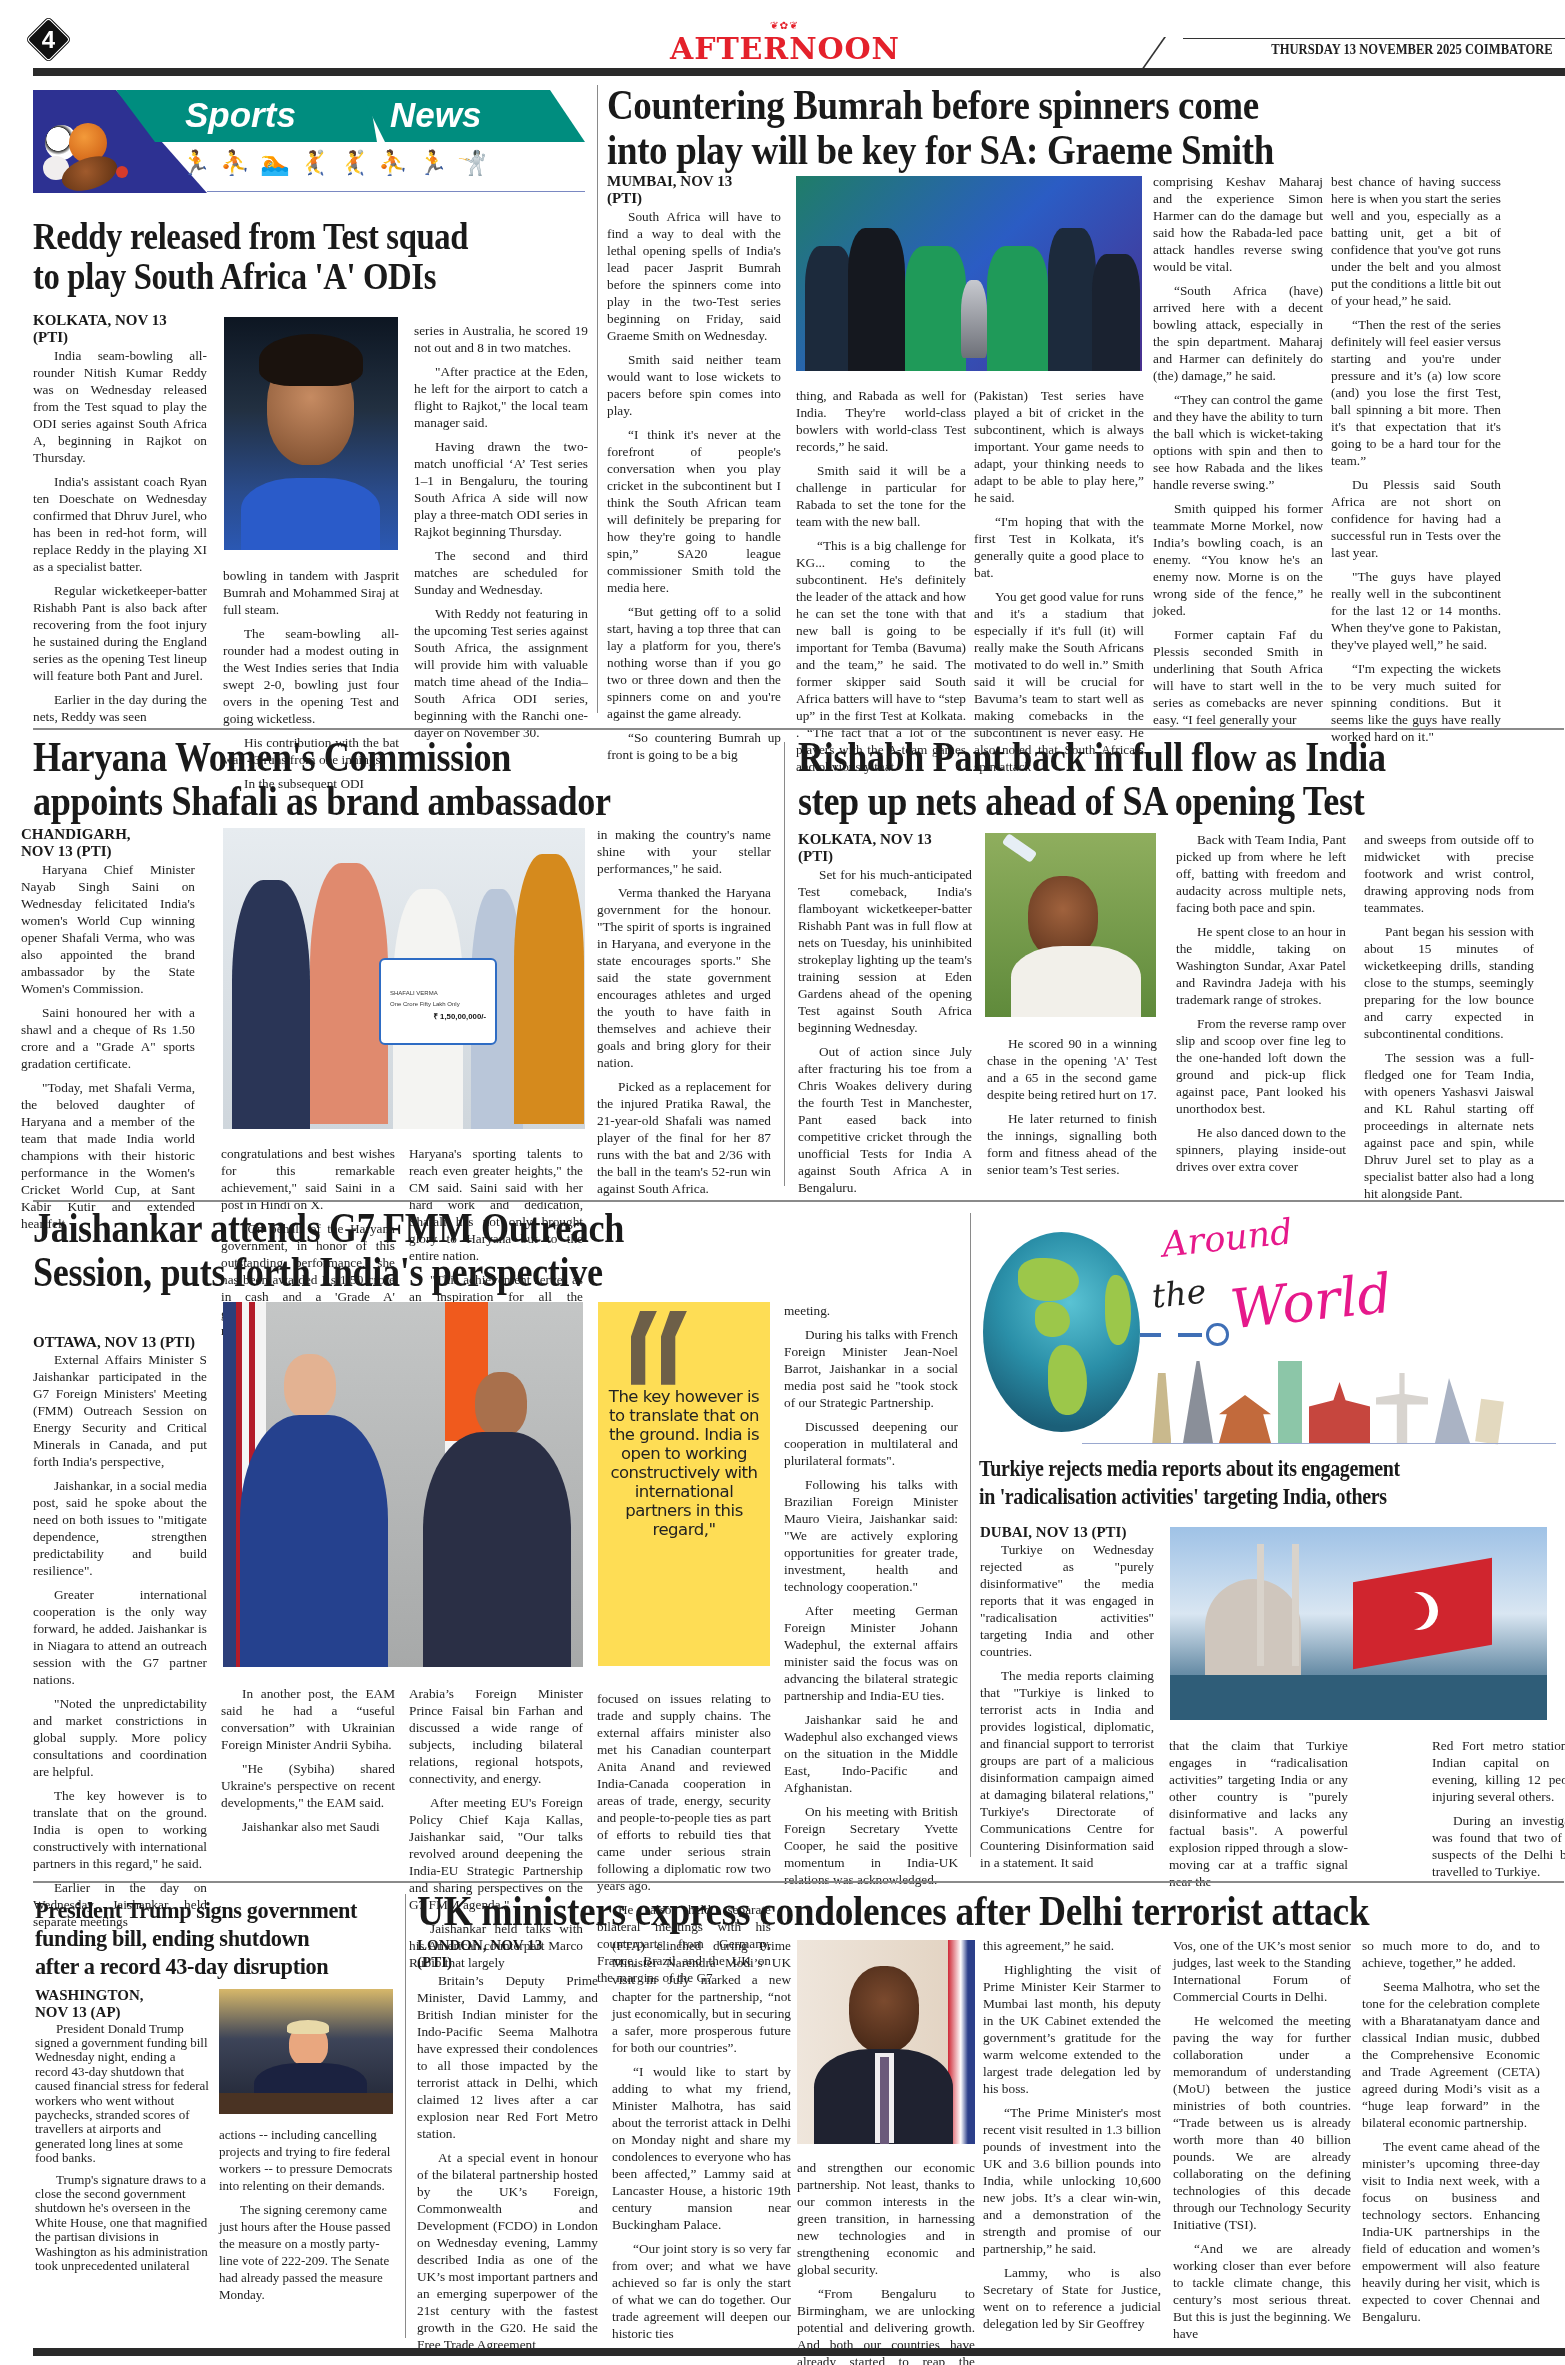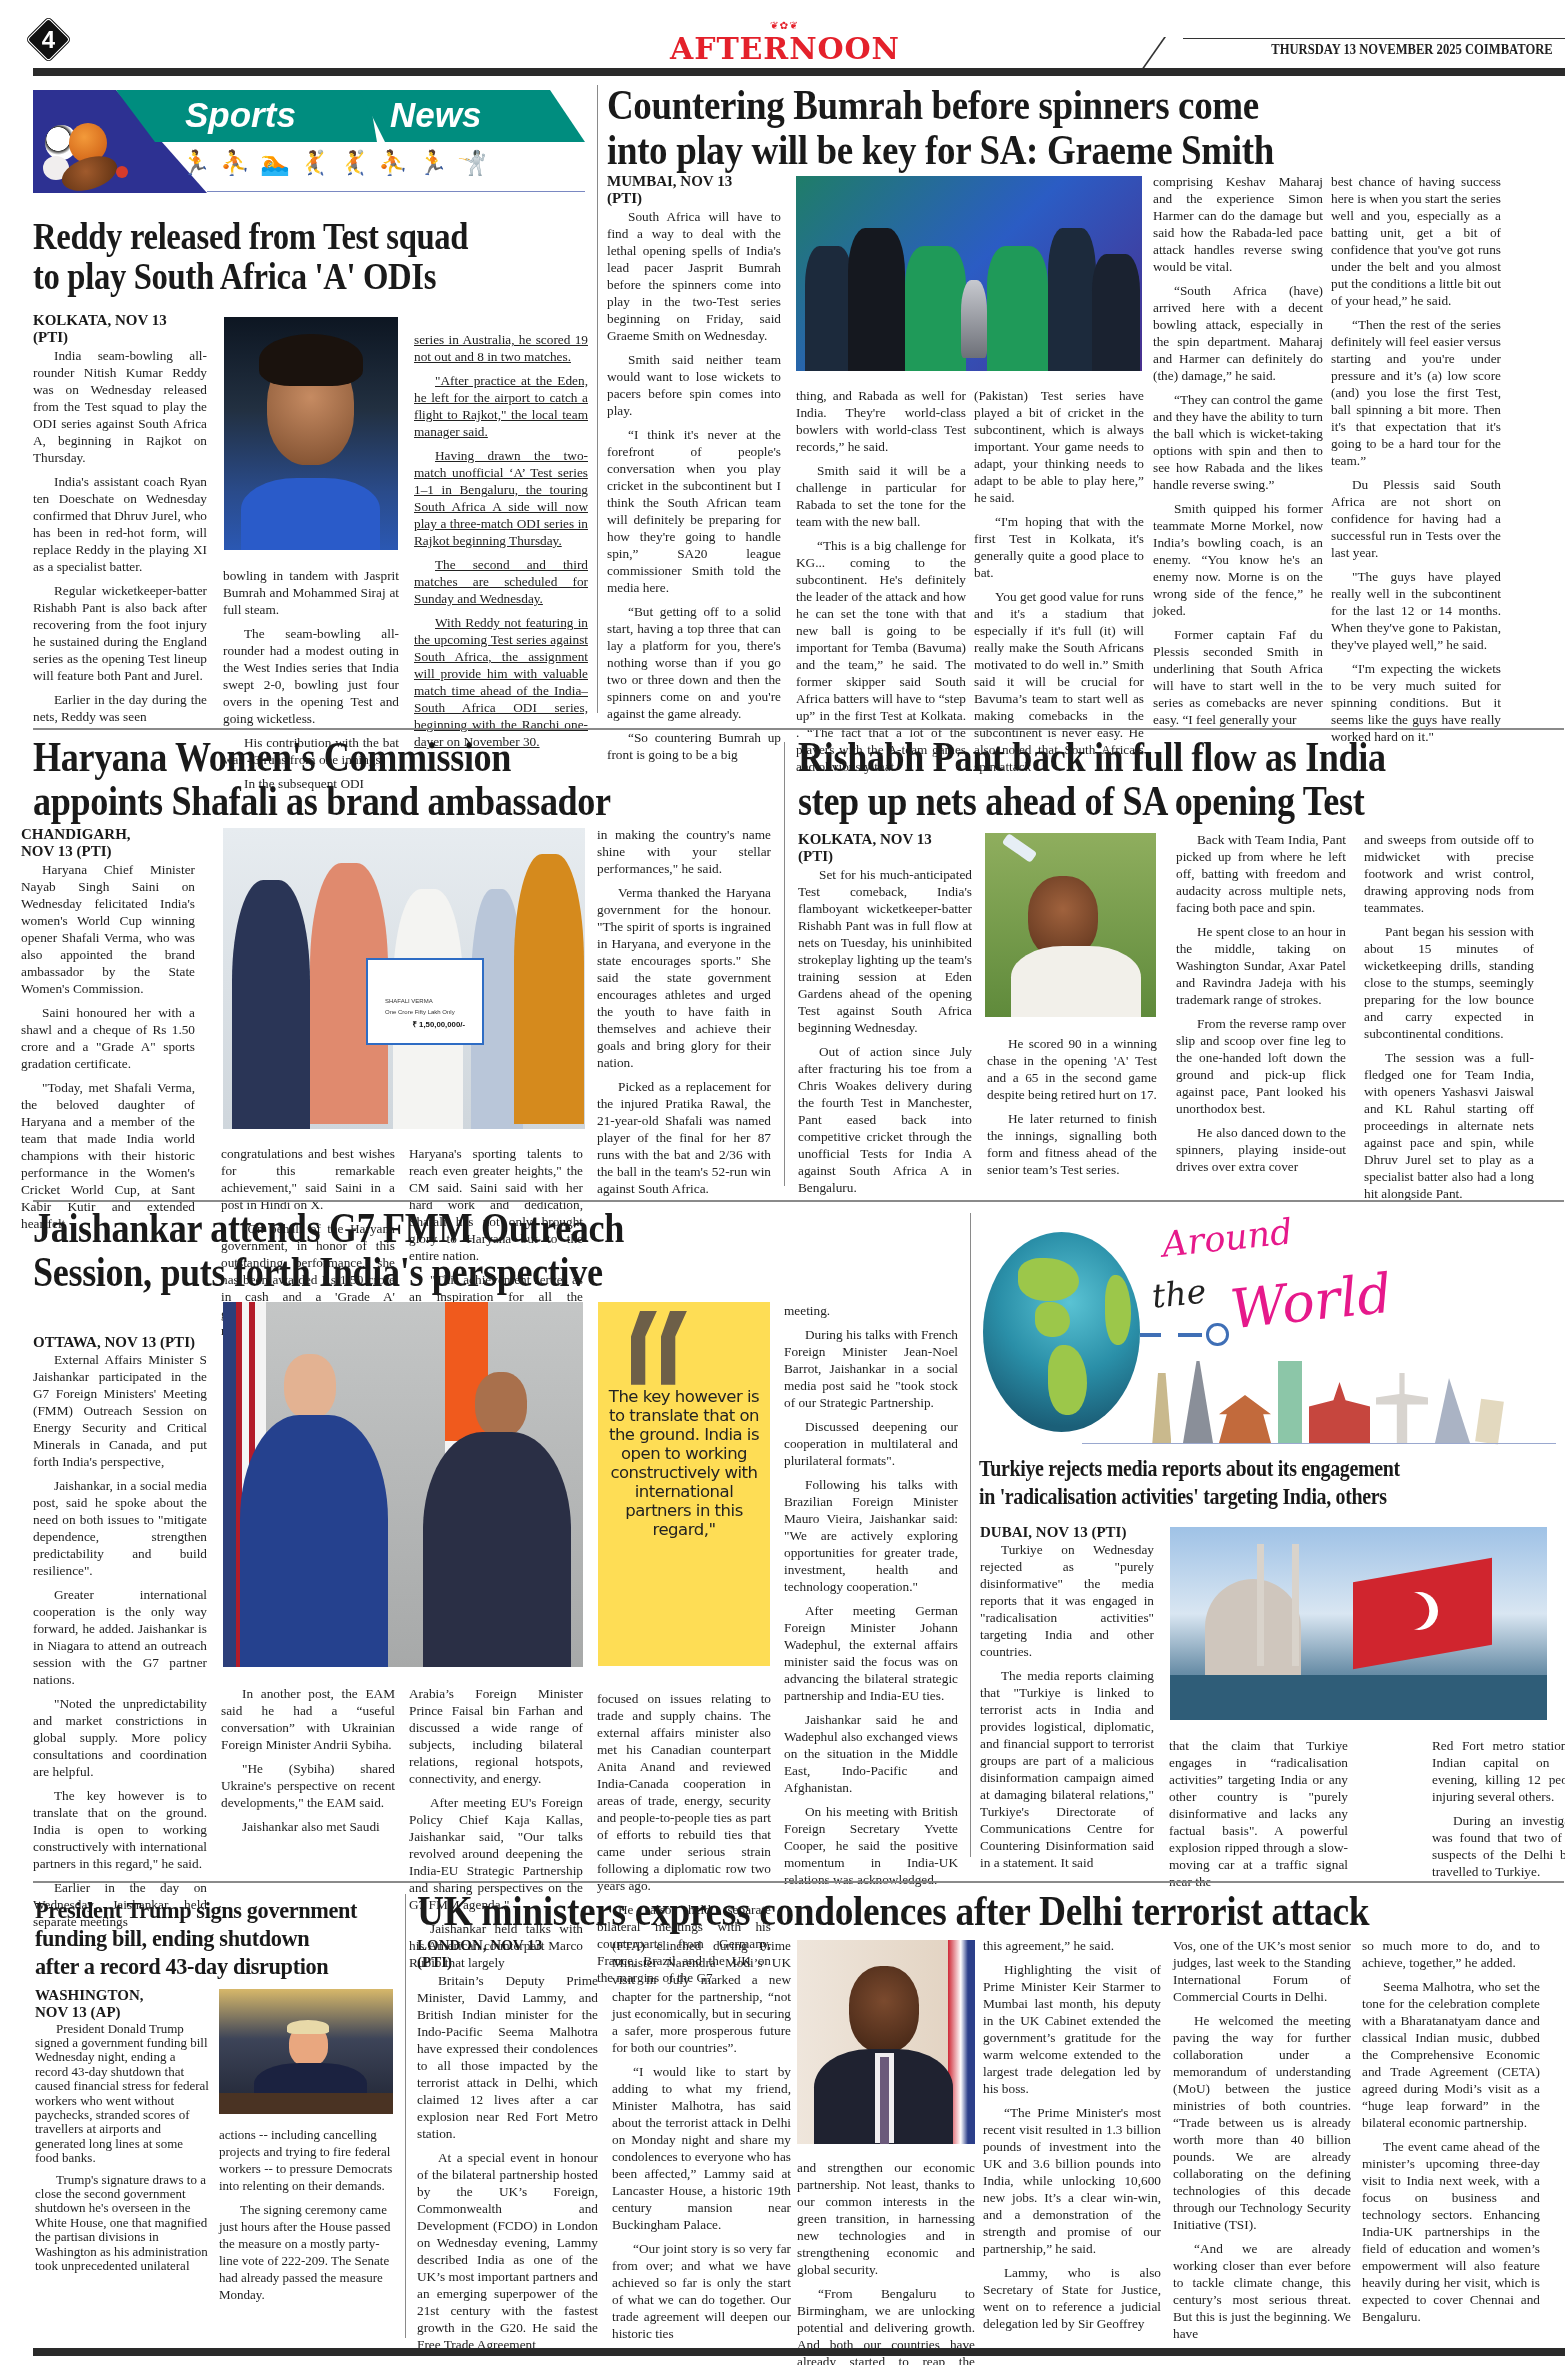--- a/index.html
+++ b/index.html
@@ -103,21 +103,21 @@
   <div style="position:absolute; left:43px; top:35px; width:87px; height:113px; border-radius:45%; background:radial-gradient(circle at 50% 40%, #c68b62, #7a4b2c);"></div>
   <div style="position:absolute; left:35px; top:17.4px; width:104px; height:52px; border-radius:50% 50% 30% 30%; background:#1a120d;"></div>
   <div style="position:absolute; left:17.4px; top:161px; width:139px; height:78px; border-radius:40% 40% 0 0; background:#2a5bc9;"></div>
 </div>
 <div class="col body" style="left:223px; top:567px; width:176px;">
   <p class="ni">bowling in tandem with Jasprit Bumrah and Mohammed Siraj at full steam.</p>
   <p>The seam-bowling all-rounder had a modest outing in the West Indies series that India swept 2-0, bowling just four overs in the opening Test and going wicketless.</p>
   <p>His contribution with the bat was 43 runs from one innings.</p>
   <p>In the subsequent ODI</p>
 </div>
-<div class="col body" style="left:414px; top:331px; width:174px;text-decoration:underline;">
+<div class="col body" style="left:414px; top:322px; width:174px;">
   <p class="ni">series in Australia, he scored 19 not out and 8 in two matches.</p>
   <p>"After practice at the Eden, he left for the airport to catch a flight to Rajkot," the local team manager said.</p>
   <p>Having drawn the two-match unofficial ‘A’ Test series 1–1 in Bengaluru, the touring South Africa A side will now play a three-match ODI series in Rajkot beginning Thursday.</p>
   <p>The second and third matches are scheduled for Sunday and Wednesday.</p>
   <p>With Reddy not featuring in the upcoming Test series against South Africa, the assignment will provide him with valuable match time ahead of the India–South Africa ODI series, beginning with the Ranchi one-dayer on November 30.</p>
 </div>
 <div class="rule-v" style="left:597px; top:85px; height:628px;"></div>
 
 <div class="hl abs hl-big" style="left:607px; top:83px; font-size:43px; transform:scaleX(0.86);">
   <div>Countering Bumrah before spinners come</div>
@@ -176,21 +176,21 @@
   <p>Haryana Chief Minister Nayab Singh Saini on Wednesday felicitated India's women's World Cup winning opener Shafali Verma, who was also appointed the brand ambassador by the State Women's Commission.</p>
   <p>Saini honoured her with a shawl and a cheque of Rs 1.50 crore and a "Grade A" sports gradation certificate.</p>
   <p>"Today, met Shafali Verma, the beloved daughter of Haryana and a member of the team that made India world champions with their historic performance in the Women's Cricket World Cup, at Sant Kabir Kutir and extended heartfelt</p>
 </div>
 <div class="photo" style="left:223px; top:828px; width:362px; height:301px; background:linear-gradient(180deg,#e7ecf0 0%, #cfd6dc 100%);">
   <div style="position:absolute; left:8.7px; top:52px; width:78px; height:252px; background:#2a3556; border-radius:40% 40% 0 0;"></div>
   <div style="position:absolute; left:87px; top:35px; width:78px; height:261px; background:#e08a6e; border-radius:40% 40% 0 0;"></div>
   <div style="position:absolute; left:170px; top:61px; width:70px; height:244px; background:#f4f4f2; border-radius:40% 40% 0 0;"></div>
   <div style="position:absolute; left:248px; top:61px; width:52px; height:244px; background:#b9c6d9; border-radius:40% 40% 0 0;"></div>
   <div style="position:absolute; left:291px; top:26px; width:70px; height:270px; background:#d58a1d; border-radius:40% 40% 0 0;"></div>
-  <div style="position:absolute; left:143px; top:130px; width:118px; height:87px; background:#fff; border:2.6px solid #2e6cc4; border-radius:0; padding:17px; font-family:'Liberation Sans',sans-serif;">
+  <div style="position:absolute; left:156px; top:130px; width:118px; height:87px; background:#fff; border:2.6px solid #2e6cc4; border-radius:6px; padding:9px; font-family:'Liberation Sans',sans-serif;">
     <div style="font-size:6px; color:#333; margin-top:21px;">SHAFALI VERMA</div>
     <div style="font-size:6px; color:#333; margin-top:5.2px;">One Crore Fifty Lakh Only</div>
     <div style="font-size:7.8px; color:#111; margin-top:3.5px; text-align:right; font-weight:bold;">₹ 1,50,00,000/-</div>
   </div>
 </div>
 <div class="col body" style="left:221px; top:1145px; width:174px;">
   <p class="ni">congratulations and best wishes for this remarkable achievement," said Saini in a post in Hindi on X.</p>
   <p>"On behalf of the Haryana government, in honor of this outstanding performance, she has been awarded Rs 1.50 crore in cash and a 'Grade A' gradation certificate. This recognition will inspire</p>
 </div>
 <div class="col body" style="left:409px; top:1145px; width:174px;">

